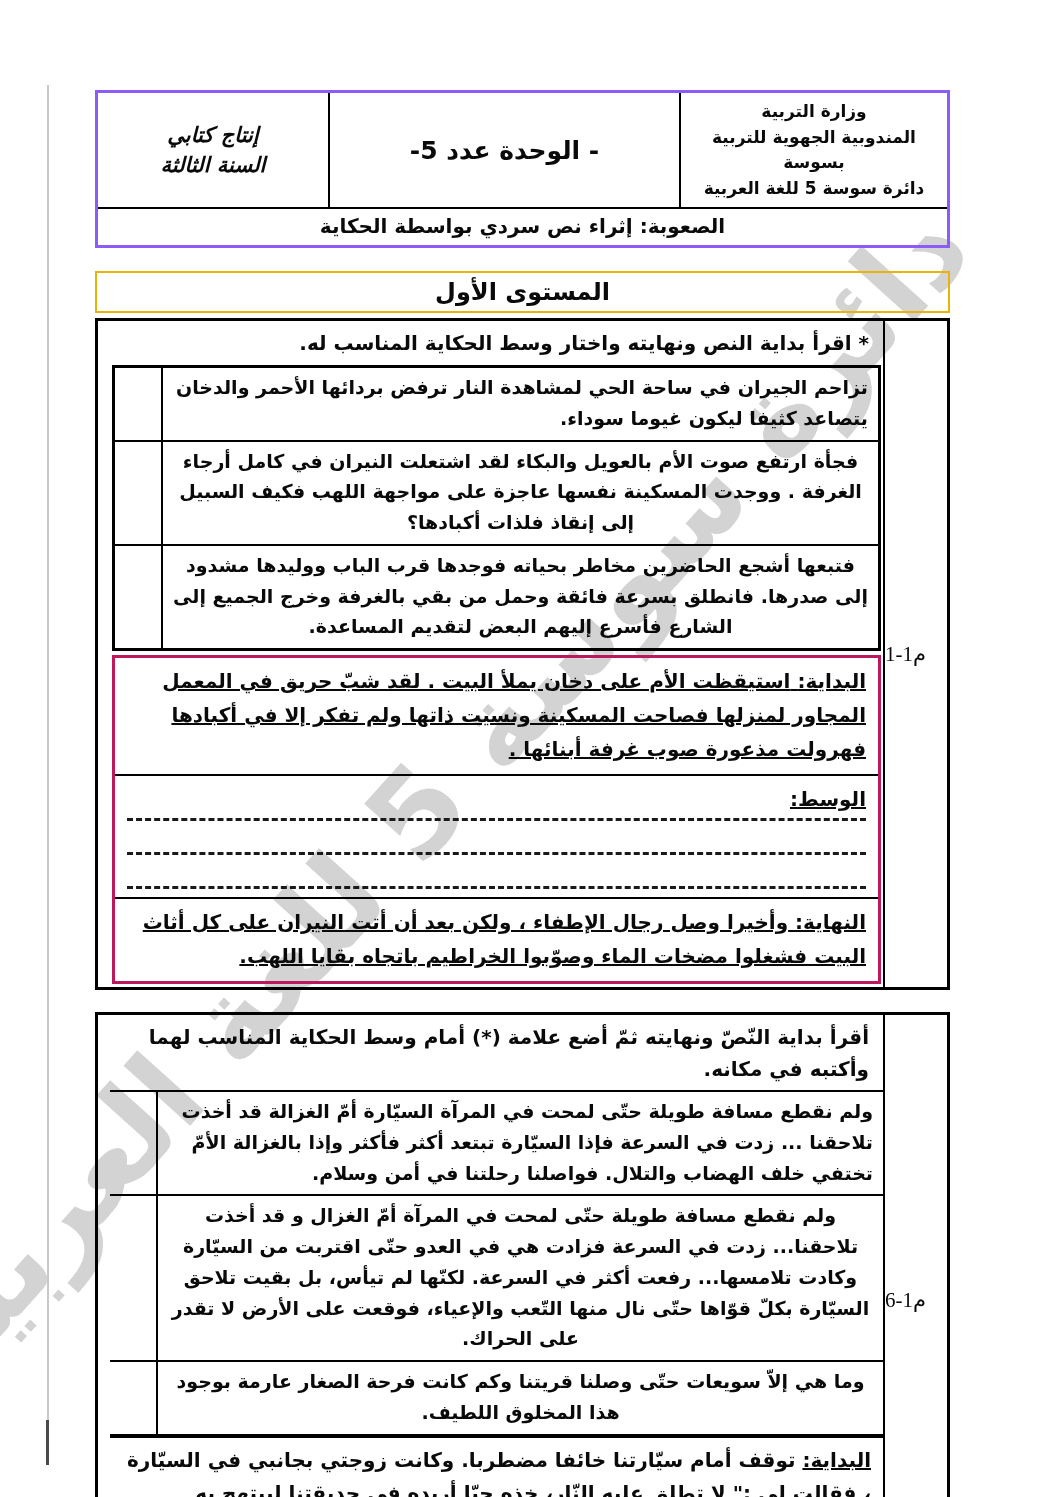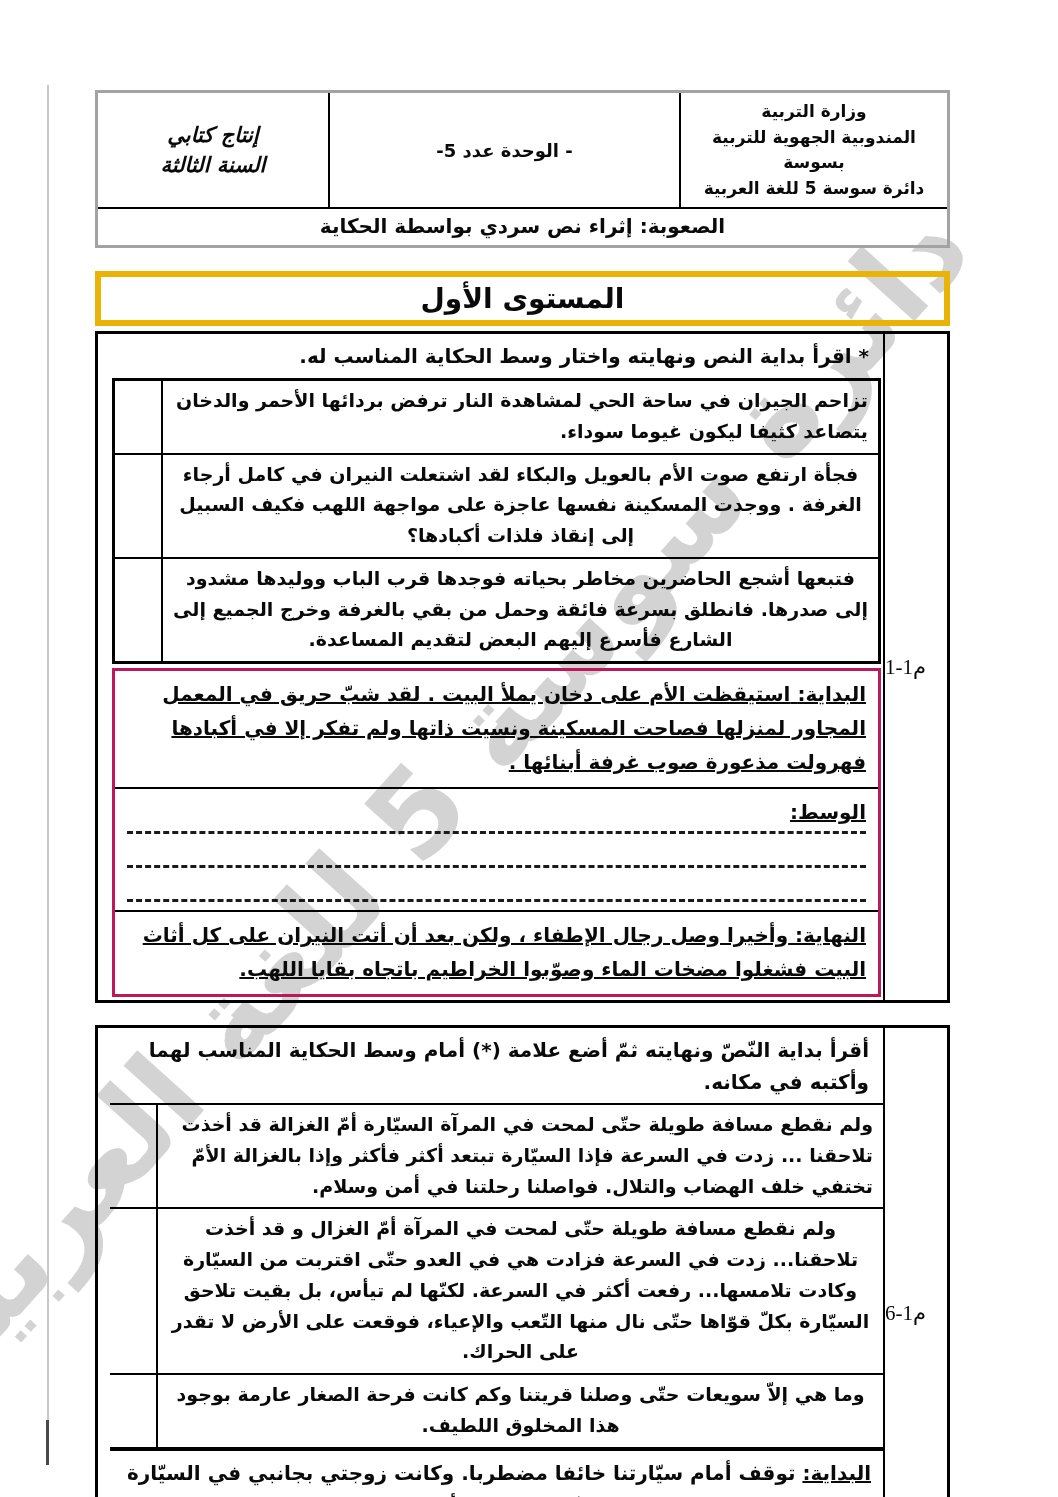--- a/index.html
+++ b/index.html
@@ -20,30 +20,30 @@
   .watermark{
     position:absolute;left:-140px;top:640px;width:1300px;
     transform:rotate(-48deg);transform-origin:center;
     font-size:118px;white-space:nowrap;text-align:center;
     color:#979797;opacity:.42;z-index:0;pointer-events:none;
     font-weight:700;
   }
   .content{position:absolute;top:90px;right:108px;width:855px;z-index:1;}
 
   
-  .hdr{border:3px solid #a3a3a3;}
+  .hdr{border:3px solid #8b5cf6;}
   .hdr-row1{display:flex;align-items:stretch;}
   .hdr-cell{display:flex;flex-direction:column;justify-content:center;text-align:center;padding:6px 4px;}
   .hdr-admin{width:258px;font-size:17px;line-height:1.5;}
-  .hdr-unit{flex:1;font-size:18px;border-right:2px solid #000;border-left:2px solid #000;justify-content:center;}
+  .hdr-unit{flex:1;font-size:25px;border-right:2px solid #000;border-left:2px solid #000;justify-content:center;}
   .hdr-class{width:222px;font-size:21px;line-height:1.45;font-style:italic;}
   .hdr-row2{border-top:2px solid #000;text-align:center;font-size:20px;padding:5px 4px 7px;}
 
   
-  .level-box{margin-top:23px;border:6px solid #eab308;text-align:center;font-size:28px;padding:5px 21px;}
+  .level-box{margin-top:23px;border:2px solid #eab308;text-align:center;font-size:24px;padding:5px 21px;}
 
   
   .block{margin-top:5px;border:3px solid #000;display:flex;align-items:stretch;}
   .block2{margin-top:22px;}
   .side-col{width:62px;border-left:2px solid #000;display:flex;align-items:center;justify-content:flex-end;}
   .side-label{font-family:"Liberation Serif",serif;font-weight:400;font-size:21px;direction:rtl;}
   .main-col{flex:1;min-width:0;margin-left:12px;}
 
   .instruction{padding:6px 14px 5px;font-size:20px;line-height:1.6;}
   .instruction2{border-bottom:2px solid #000;}

